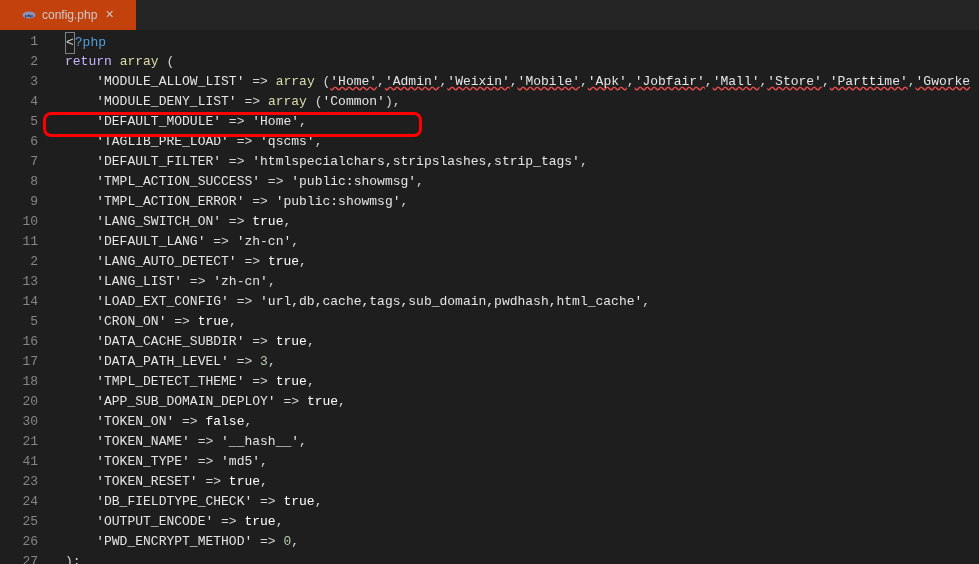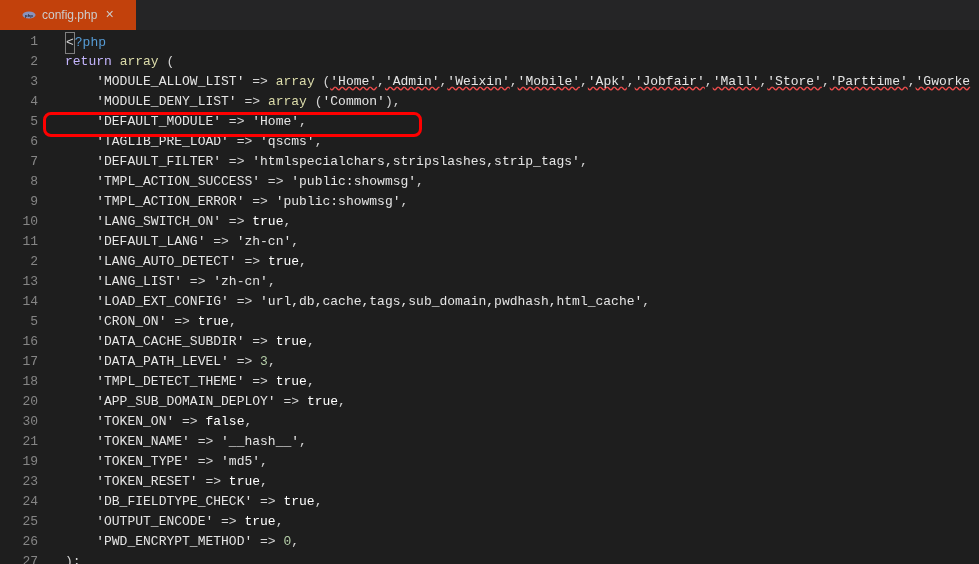--- a/index.html
+++ b/index.html
@@ -58,21 +58,21 @@
       <div>2</div>
       <div>13</div>
       <div>14</div>
       <div>5</div>
       <div>16</div>
       <div>17</div>
       <div>18</div>
       <div>20</div>
       <div>30</div>
       <div>21</div>
-      <div>19</div>
+      <div>41</div>
       <div>23</div>
       <div>24</div>
       <div>25</div>
       <div>26</div>
       <div>27</div>
     </div>
   <div class="code-area" id="code"><div class="code-line"><span class="k-punct cursor-box">&lt;</span><span class="k-php">?php</span></div><div class="code-line"><span class="k-purple">return</span><span> </span><span class="k-func">array</span><span class="k-punct"> (</span></div><div class="code-line"><span class="indent">    </span><span class="k-string">'MODULE_ALLOW_LIST'</span><span class="k-punct"> =&gt; </span><span class="k-func">array</span><span class="k-punct"> (</span><span class="k-string underline-err">'Home'</span><span class="k-punct">,</span><span class="k-string underline-err">'Admin'</span><span class="k-punct">,</span><span class="k-string underline-err">'Weixin'</span><span class="k-punct">,</span><span class="k-string underline-err">'Mobile'</span><span class="k-punct">,</span><span class="k-string underline-err">'Apk'</span><span class="k-punct">,</span><span class="k-string underline-err">'Jobfair'</span><span class="k-punct">,</span><span class="k-string underline-err">'Mall'</span><span class="k-punct">,</span><span class="k-string underline-err">'Store'</span><span class="k-punct">,</span><span class="k-string underline-err">'Parttime'</span><span class="k-punct">,</span><span class="k-string underline-err">'Gworke</span></div><div class="code-line"><span class="indent">    </span><span class="k-string">'MODULE_DENY_LIST'</span><span class="k-punct"> =&gt; </span><span class="k-func">array</span><span class="k-punct"> (</span><span class="k-string">'Common'</span><span class="k-punct">),</span></div><div class="code-line"><span class="indent">    </span><span class="k-string">'DEFAULT_MODULE'</span><span class="k-punct"> =&gt; </span><span class="k-string">'Home'</span><span class="k-punct">,</span></div><div class="code-line"><span class="indent">    </span><span class="k-string">'TAGLIB_PRE_LOAD'</span><span class="k-punct"> =&gt; </span><span class="k-string">'qscms'</span><span class="k-punct">,</span></div><div class="code-line"><span class="indent">    </span><span class="k-string">'DEFAULT_FILTER'</span><span class="k-punct"> =&gt; </span><span class="k-string">'htmlspecialchars,stripslashes,strip_tags'</span><span class="k-punct">,</span></div><div class="code-line"><span class="indent">    </span><span class="k-string">'TMPL_ACTION_SUCCESS'</span><span class="k-punct"> =&gt; </span><span class="k-string">'public:showmsg'</span><span class="k-punct">,</span></div><div class="code-line"><span class="indent">    </span><span class="k-string">'TMPL_ACTION_ERROR'</span><span class="k-punct"> =&gt; </span><span class="k-string">'public:showmsg'</span><span class="k-punct">,</span></div><div class="code-line"><span class="indent">    </span><span class="k-string">'LANG_SWITCH_ON'</span><span class="k-punct"> =&gt; </span><span class="k-const">true</span><span class="k-punct">,</span></div><div class="code-line"><span class="indent">    </span><span class="k-string">'DEFAULT_LANG'</span><span class="k-punct"> =&gt; </span><span class="k-string">'zh-cn'</span><span class="k-punct">,</span></div><div class="code-line"><span class="indent">    </span><span class="k-string">'LANG_AUTO_DETECT'</span><span class="k-punct"> =&gt; </span><span class="k-const">true</span><span class="k-punct">,</span></div><div class="code-line"><span class="indent">    </span><span class="k-string">'LANG_LIST'</span><span class="k-punct"> =&gt; </span><span class="k-string">'zh-cn'</span><span class="k-punct">,</span></div><div class="code-line"><span class="indent">    </span><span class="k-string">'LOAD_EXT_CONFIG'</span><span class="k-punct"> =&gt; </span><span class="k-string">'url,db,cache,tags,sub_domain,pwdhash,html_cache'</span><span class="k-punct">,</span></div><div class="code-line"><span class="indent">    </span><span class="k-string">'CRON_ON'</span><span class="k-punct"> =&gt; </span><span class="k-const">true</span><span class="k-punct">,</span></div><div class="code-line"><span class="indent">    </span><span class="k-string">'DATA_CACHE_SUBDIR'</span><span class="k-punct"> =&gt; </span><span class="k-const">true</span><span class="k-punct">,</span></div><div class="code-line"><span class="indent">    </span><span class="k-string">'DATA_PATH_LEVEL'</span><span class="k-punct"> =&gt; </span><span class="k-num">3</span><span class="k-punct">,</span></div><div class="code-line"><span class="indent">    </span><span class="k-string">'TMPL_DETECT_THEME'</span><span class="k-punct"> =&gt; </span><span class="k-const">true</span><span class="k-punct">,</span></div><div class="code-line"><span class="indent">    </span><span class="k-string">'APP_SUB_DOMAIN_DEPLOY'</span><span class="k-punct"> =&gt; </span><span class="k-const">true</span><span class="k-punct">,</span></div><div class="code-line"><span class="indent">    </span><span class="k-string">'TOKEN_ON'</span><span class="k-punct"> =&gt; </span><span class="k-const">false</span><span class="k-punct">,</span></div><div class="code-line"><span class="indent">    </span><span class="k-string">'TOKEN_NAME'</span><span class="k-punct"> =&gt; </span><span class="k-string">'__hash__'</span><span class="k-punct">,</span></div><div class="code-line"><span class="indent">    </span><span class="k-string">'TOKEN_TYPE'</span><span class="k-punct"> =&gt; </span><span class="k-string">'md5'</span><span class="k-punct">,</span></div><div class="code-line"><span class="indent">    </span><span class="k-string">'TOKEN_RESET'</span><span class="k-punct"> =&gt; </span><span class="k-const">true</span><span class="k-punct">,</span></div><div class="code-line"><span class="indent">    </span><span class="k-string">'DB_FIELDTYPE_CHECK'</span><span class="k-punct"> =&gt; </span><span class="k-const">true</span><span class="k-punct">,</span></div><div class="code-line"><span class="indent">    </span><span class="k-string">'OUTPUT_ENCODE'</span><span class="k-punct"> =&gt; </span><span class="k-const">true</span><span class="k-punct">,</span></div><div class="code-line"><span class="indent">    </span><span class="k-string">'PWD_ENCRYPT_METHOD'</span><span class="k-punct"> =&gt; </span><span class="k-num">0</span><span class="k-punct">,</span></div><div class="code-line"><span class="k-punct">);</span></div></div>
   <div class="highlight-box"></div>
 </div>
 

